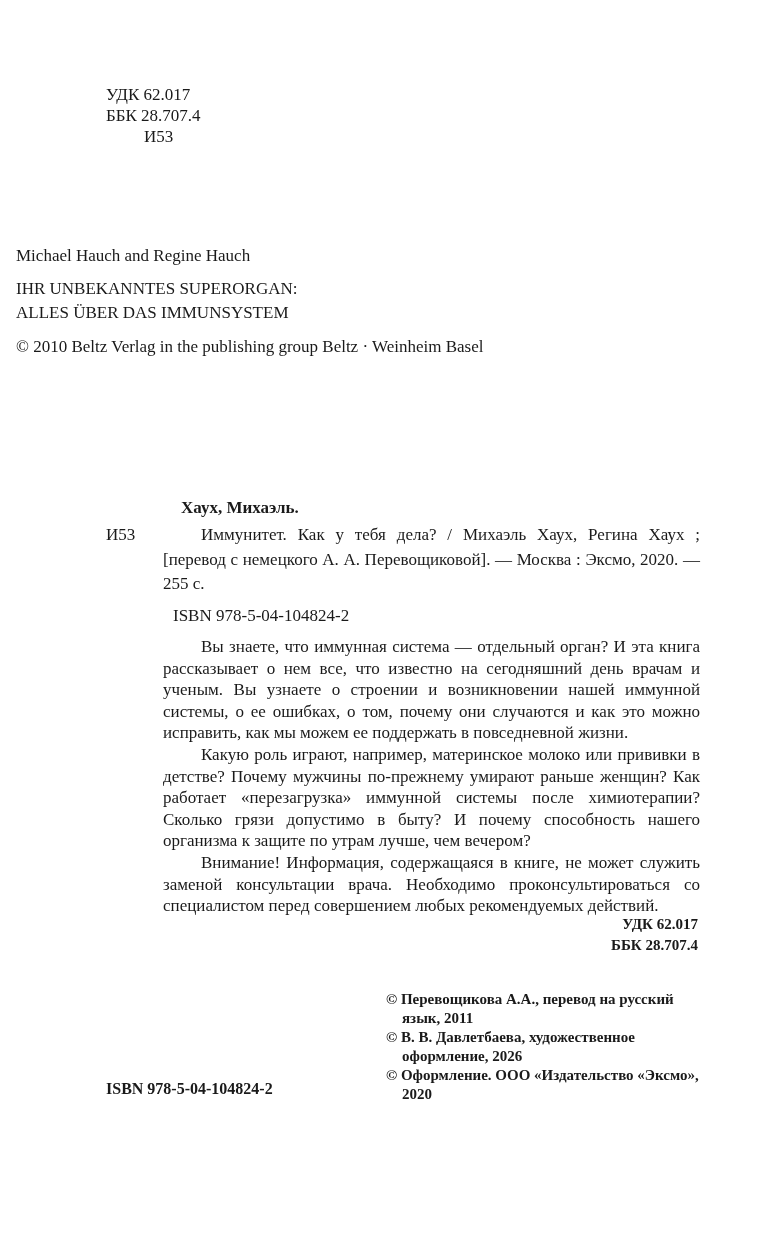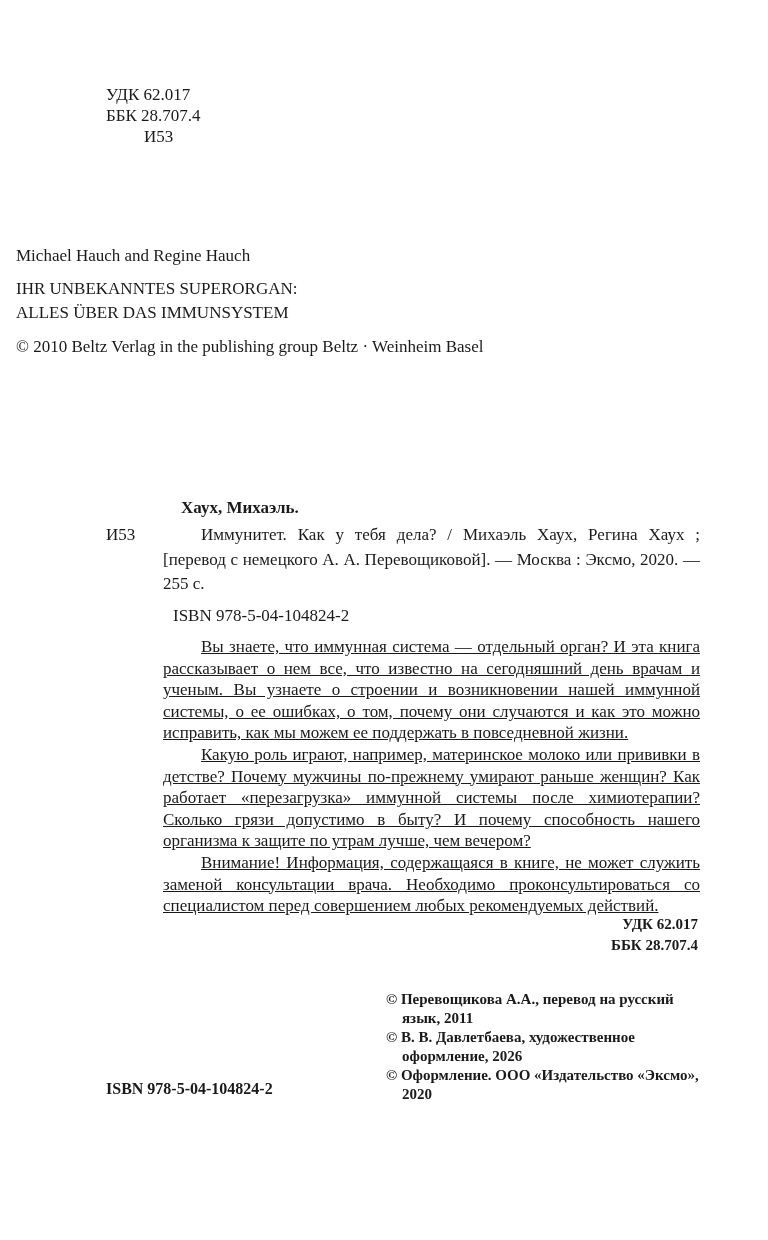--- a/index.html
+++ b/index.html
@@ -70,21 +70,20 @@
       left: 163px;
       top: 636px;
       width: 537px;
       font-size: 17px;
       line-height: 21.6px;
     }
     .annotation p {
       margin: 0;
       text-indent: 38px;
       text-align: justify;
-      text-decoration: underline;
     }
 
     
     .udk-right {
       right: 70px;
       top: 914px;
       text-align: right;
       font-size: 15px;
       font-weight: bold;
       line-height: 21px;

